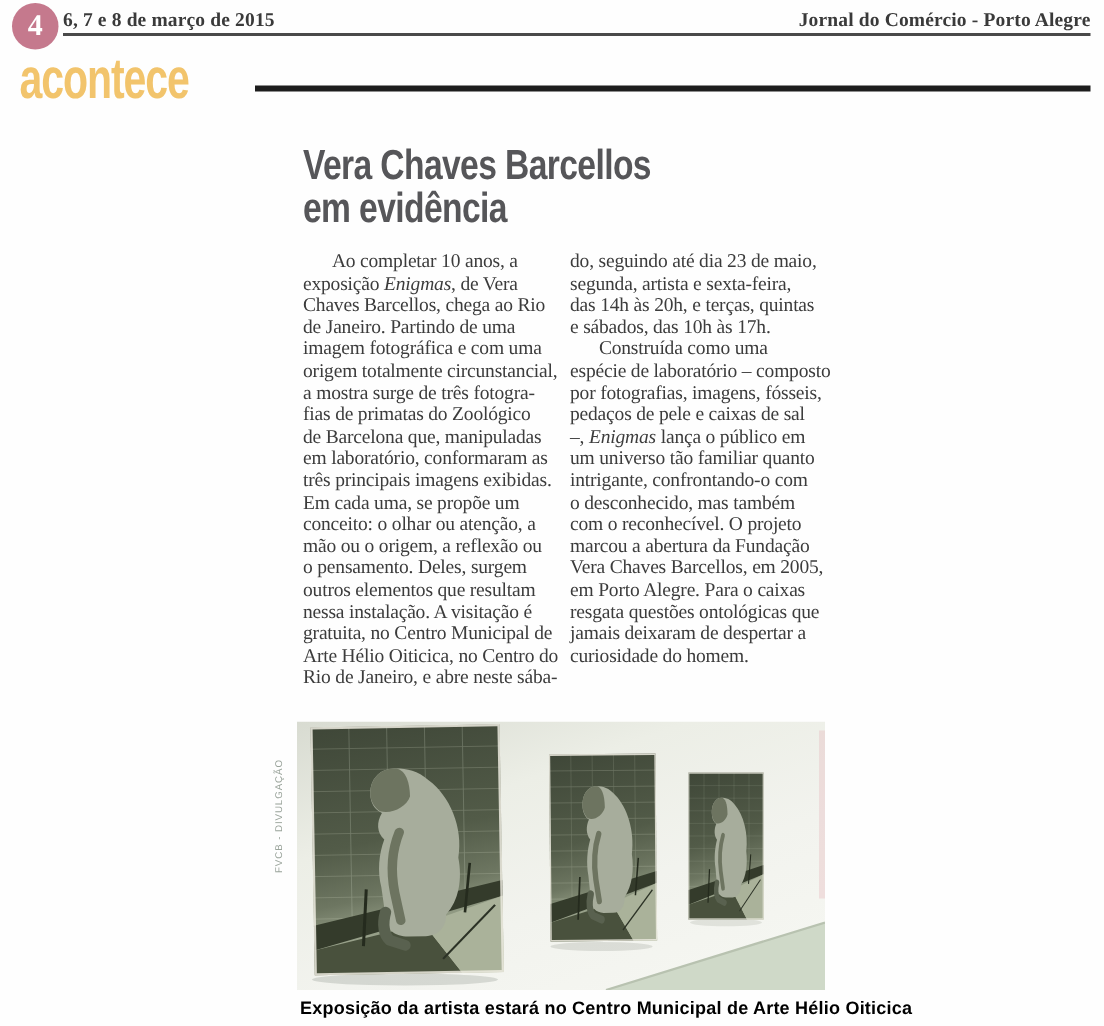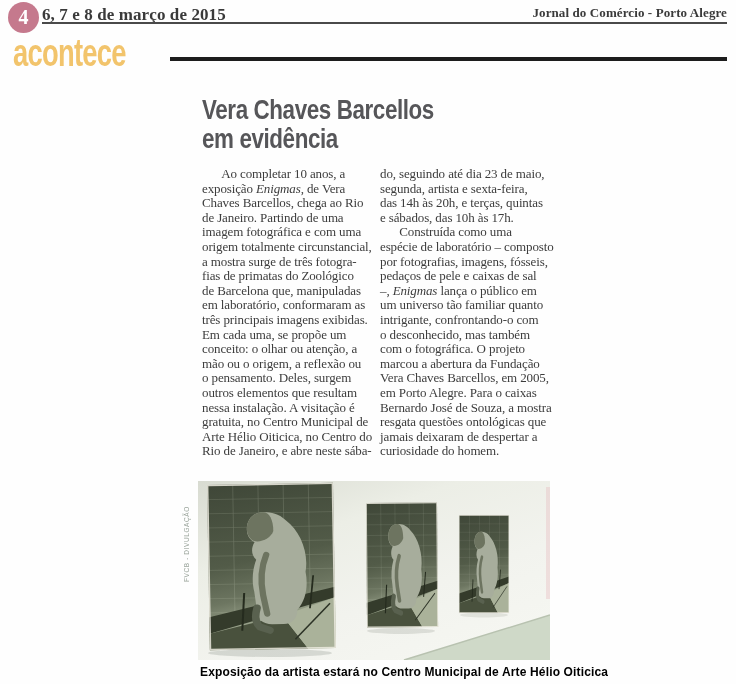--- a/index.html
+++ b/index.html
@@ -10,21 +10,21 @@
   }
   
   .page-circle{
     position:absolute;left:8px;top:2px;width:31px;height:31px;border-radius:50%;
     background:var(--accent-pink,#c5798d);color:#fff;
     font-family:"Liberation Serif",serif;font-size:20px;font-weight:700;
     display:flex;align-items:center;justify-content:center;
   }
   .hdr-date{
     position:absolute;left:42px;top:5px;
-    font-family:"Liberation Serif",serif;font-weight:700;font-size:17px;
+    font-family:"Liberation Serif",serif;font-weight:700;font-size:13px;
     color:#3a3a3a;letter-spacing:.1px;
   }
   .hdr-paper{
     position:absolute;right:9px;top:5px;
     font-family:"Liberation Serif",serif;font-weight:700;font-size:13px;
     color:#3a3a3a;letter-spacing:.1px;text-align:right;
   }
   .hdr-rule{
     position:absolute;left:42px;right:9px;top:22px;height:2px;background:#4a4a4a;
   }
@@ -118,25 +118,24 @@
       <div class="tline">das 14h às 20h, e terças, quintas</div>
       <div class="tline">e sábados, das 10h às 17h.</div>
       <div class="tline">  Construída como uma</div>
       <div class="tline">espécie de laboratório – composto</div>
       <div class="tline">por fotografias, imagens, fósseis,</div>
       <div class="tline">pedaços de pele e caixas de sal</div>
       <div class="tline">–, <em>Enigmas</em> lança o público em</div>
       <div class="tline">um universo tão familiar quanto</div>
       <div class="tline">intrigante, confrontando-o com</div>
       <div class="tline">o desconhecido, mas também</div>
-      <div class="tline">com o fotográfica. O projeto</div>
+      <div class="tline">com o reconhecível. O projeto</div>
       <div class="tline">marcou a abertura da Fundação</div>
       <div class="tline">Vera Chaves Barcellos, em 2005,</div>
       <div class="tline">em Porto Alegre. Para o caixas</div>
-      <div class="tline">Bernardo José de Souza, a mostra</div>
       <div class="tline">resgata questões ontológicas que</div>
       <div class="tline">jamais deixaram de despertar a</div>
       <div class="tline">curiosidade do homem.</div>
     </div>
 
   <div class="photo-credit">FVCB - DIVULGAÇÃO</div>
 
   <div class="photo-frame">
     <svg viewBox="0 0 352 179" preserveAspectRatio="none">
       <defs>

